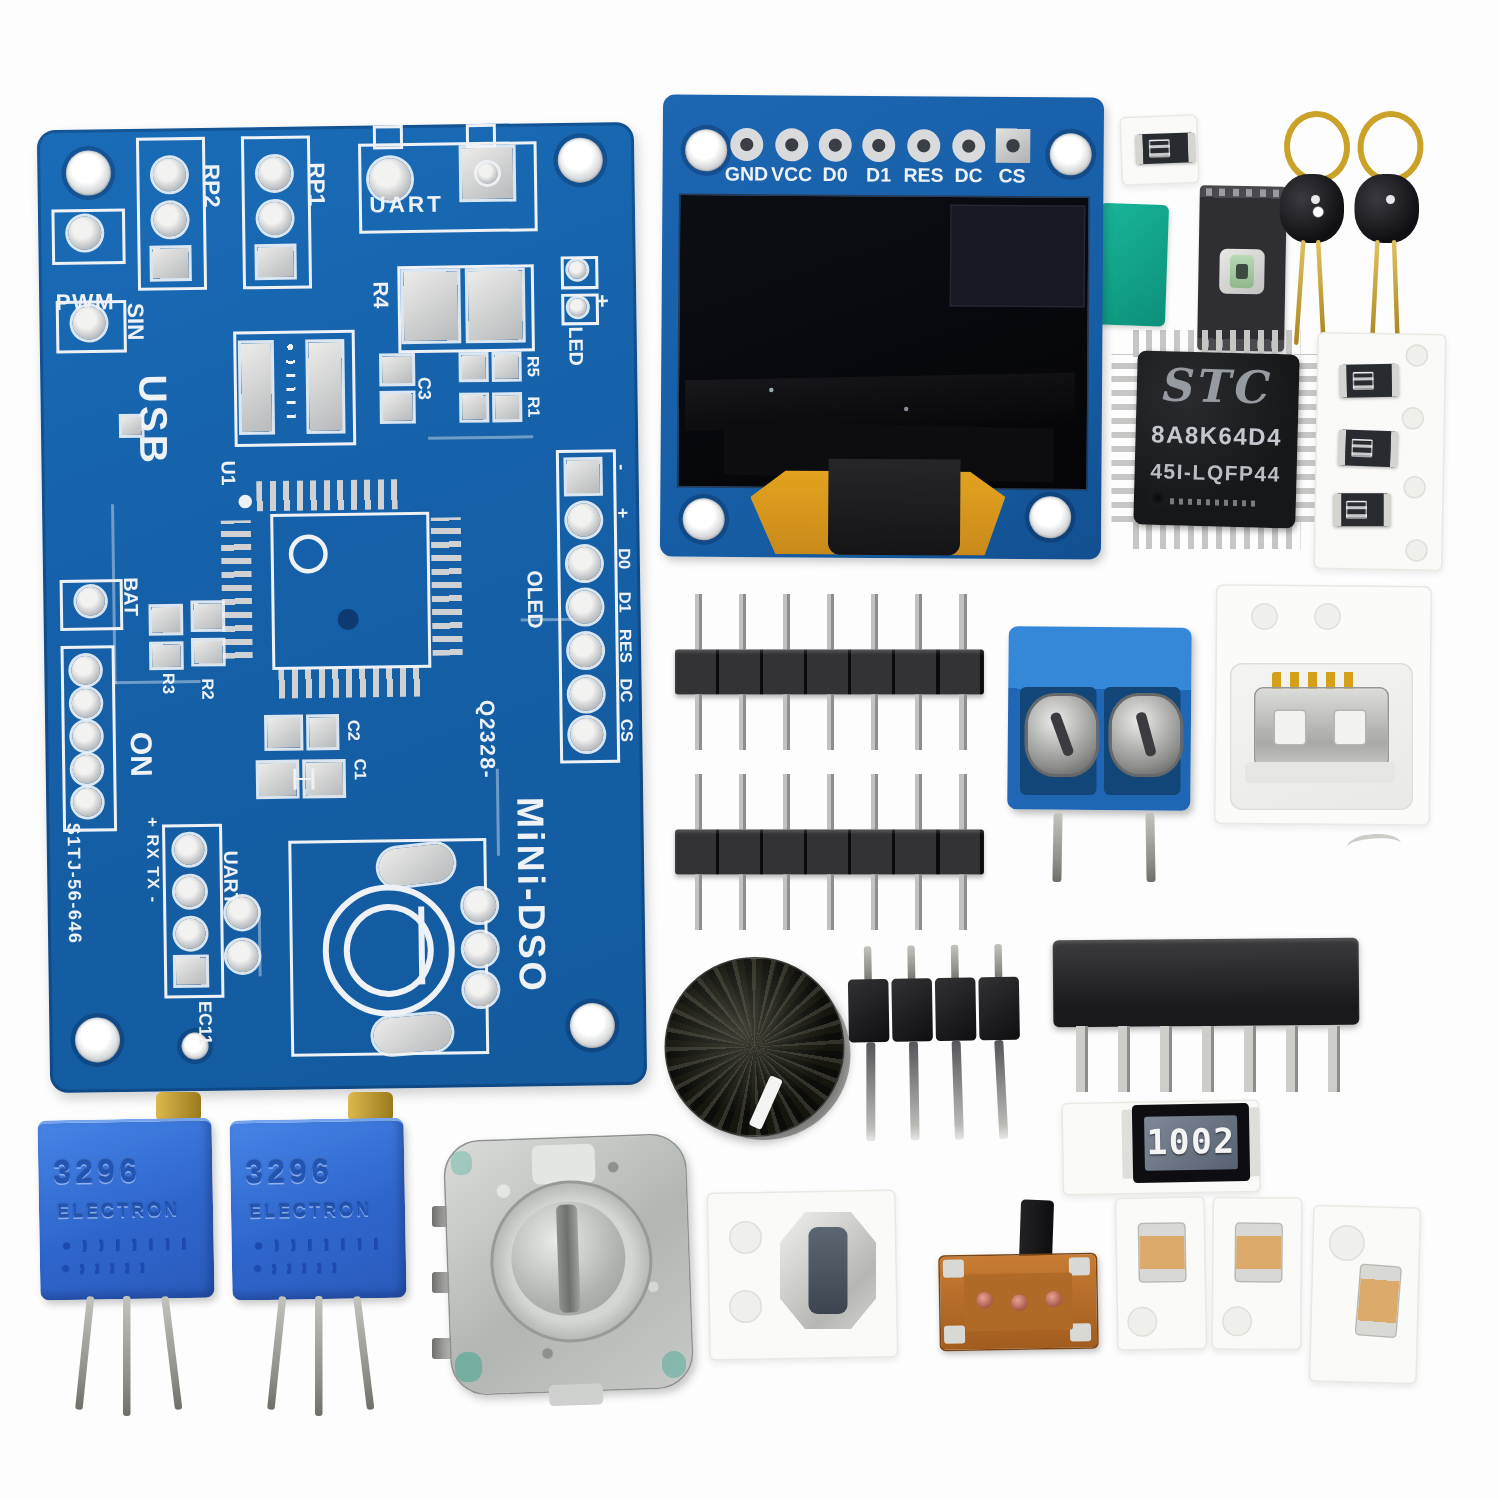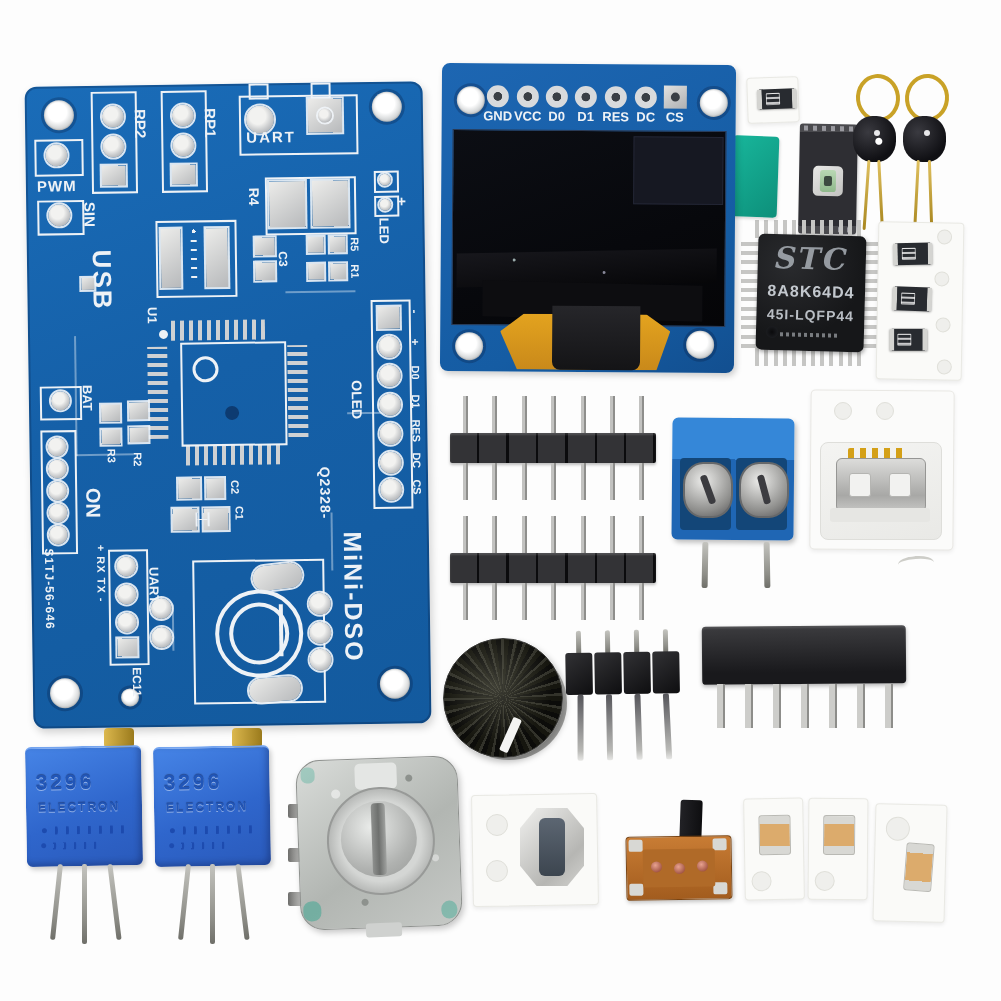--- a/index.html
+++ b/index.html
@@ -48,21 +48,21 @@
 
     <div class="trace" style="left:46px;top:250px;width:2px;height:120px;"></div>
     <div class="trace" style="left:46px;top:368px;width:58px;height:2px;"></div>
     <div class="trace" style="left:140px;top:520px;width:2px;height:46px;"></div>
     <div class="trace" style="left:258px;top:208px;width:70px;height:2px;"></div>
     <div class="trace" style="left:300px;top:430px;width:2px;height:58px;"></div>
     <div class="trace" style="left:318px;top:330px;width:42px;height:2px;"></div>
 
     <div class="box" style="left:9px;top:53px;width:45px;height:33px;"></div>
     <div class="pad" style="left:20px;top:58px;width:22px;height:22px;"></div>
-    <span class="silk" style="left:11px;top:92px;font-size:15px;letter-spacing:1px;">PWM</span>
+    <span class="silk" style="left:11px;top:108px;font-size:15px;letter-spacing:1px;">PWM</span>
     <div class="box" style="left:11px;top:114px;width:43px;height:31px;"></div>
     <div class="pad" style="left:22px;top:118px;width:22px;height:22px;"></div>
     <span class="silk vt" style="left:56px;top:116px;font-size:15px;">SIN</span>
 
     <div class="box" style="left:66px;top:6px;width:42px;height:98px;"></div>
     <div class="pad" style="left:77px;top:20px;width:22px;height:22px;"></div>
     <div class="pad" style="left:77px;top:50px;width:22px;height:22px;"></div>
     <div class="sqpad" style="left:76px;top:80px;width:24px;height:20px;"></div>
     <span class="silk vt" style="left:108px;top:24px;font-size:15px;">RP2</span>
 
@@ -346,20 +346,31 @@
     <div class="abs" style="left:40px;top:64px;width:6px;height:66px;background:linear-gradient(180deg,#55555a,#b9b9b6 85%,#e8e8e6);border-radius:2px;"></div>
     <div class="abs" style="left:69px;top:64px;width:6px;height:66px;background:linear-gradient(180deg,#55555a,#b9b9b6 85%,#e8e8e6);border-radius:2px;transform:rotate(-1deg);"></div>
     <div class="abs" style="left:98px;top:64px;width:6px;height:66px;background:linear-gradient(180deg,#55555a,#b9b9b6 85%,#e8e8e6);border-radius:2px;transform:rotate(-2deg);"></div>
   </div>
 
   <div class="abs" style="left:700px;top:622px;width:210px;height:104px;">
     <div class="abs" style="left:2px;top:4px;width:204px;height:58px;background:linear-gradient(180deg,#3c3c3f,#19191c 80%);border-radius:4px;transform:rotate(-0.5deg);box-shadow:0 2px 4px rgba(0,0,0,.3), inset 0 2px 2px rgba(255,255,255,.12);"></div>
     <div class="abs" style="left:8px;top:62px;width:196px;height:44px;background:repeating-linear-gradient(90deg,transparent 0 9px,#cdcdca 9px 15px,#8d8d8a 15px 17px,transparent 17px 28px);"></div>
   </div>
 
+  <div class="abs" style="left:708px;top:730px;width:140px;height:68px;">
+    <div class="tape" style="left:0;top:4px;width:130px;height:60px;transform:rotate(-1deg);"></div>
+    <div class="abs" style="left:40px;top:6px;width:92px;height:52px;transform:rotate(-1deg);">
+      <div class="abs" style="left:0;top:3px;width:8px;height:46px;background:#dededa;border-radius:2px;"></div>
+      <div class="abs" style="left:84px;top:3px;width:8px;height:46px;background:#dededa;border-radius:2px;"></div>
+      <div class="abs" style="left:7px;top:0;width:78px;height:52px;background:#0e0e12;border-radius:3px;"></div>
+      <div class="abs" style="left:15px;top:8px;width:62px;height:36px;background:linear-gradient(135deg,#7e8896,#576171);border-radius:2px;text-align:center;">
+        <span style="font-family:'DejaVu Sans Mono',monospace;font-weight:bold;font-size:23px;color:#f4f4f4;line-height:36px;letter-spacing:1px;text-shadow:0 1px 1px rgba(0,0,0,.5);">1002</span>
+      </div>
+    </div>
+  </div>
 
   <div class="abs" style="left:24px;top:726px;width:124px;height:210px;">
     <div class="abs" style="left:80px;top:2px;width:30px;height:20px;background:linear-gradient(90deg,#dcb84e,#9a7a1c);border-radius:4px;"></div>
     <div class="abs" style="left:2px;top:20px;width:116px;height:118px;background:linear-gradient(160deg,#4684e6 0%,#2f66cc 55%,#2a5abb 100%);border-radius:6px;border-top:2px solid #74a4ef;transform:rotate(-1deg);box-shadow:2px 3px 5px rgba(0,0,0,.2), inset -3px -3px 6px rgba(0,0,30,.25);">
       <span class="emboss" style="left:10px;top:22px;font-size:21px;letter-spacing:3px;">3296</span>
       <span class="emboss" style="left:12px;top:52px;font-size:12px;letter-spacing:2px;">ELECTRON</span>
       <div class="abs" style="left:14px;top:78px;width:88px;height:8px;background:repeating-radial-gradient(circle at 4px 4px, rgba(25,70,170,.85) 0 2px, transparent 3px 11px);"></div>
       <div class="abs" style="left:14px;top:94px;width:60px;height:7px;background:repeating-radial-gradient(circle at 3px 3px, rgba(25,70,170,.8) 0 2px, transparent 3px 10px);"></div>
     </div>
     <div class="leg" style="left:30px;top:138px;width:5px;height:76px;transform:rotate(6deg);"></div>

